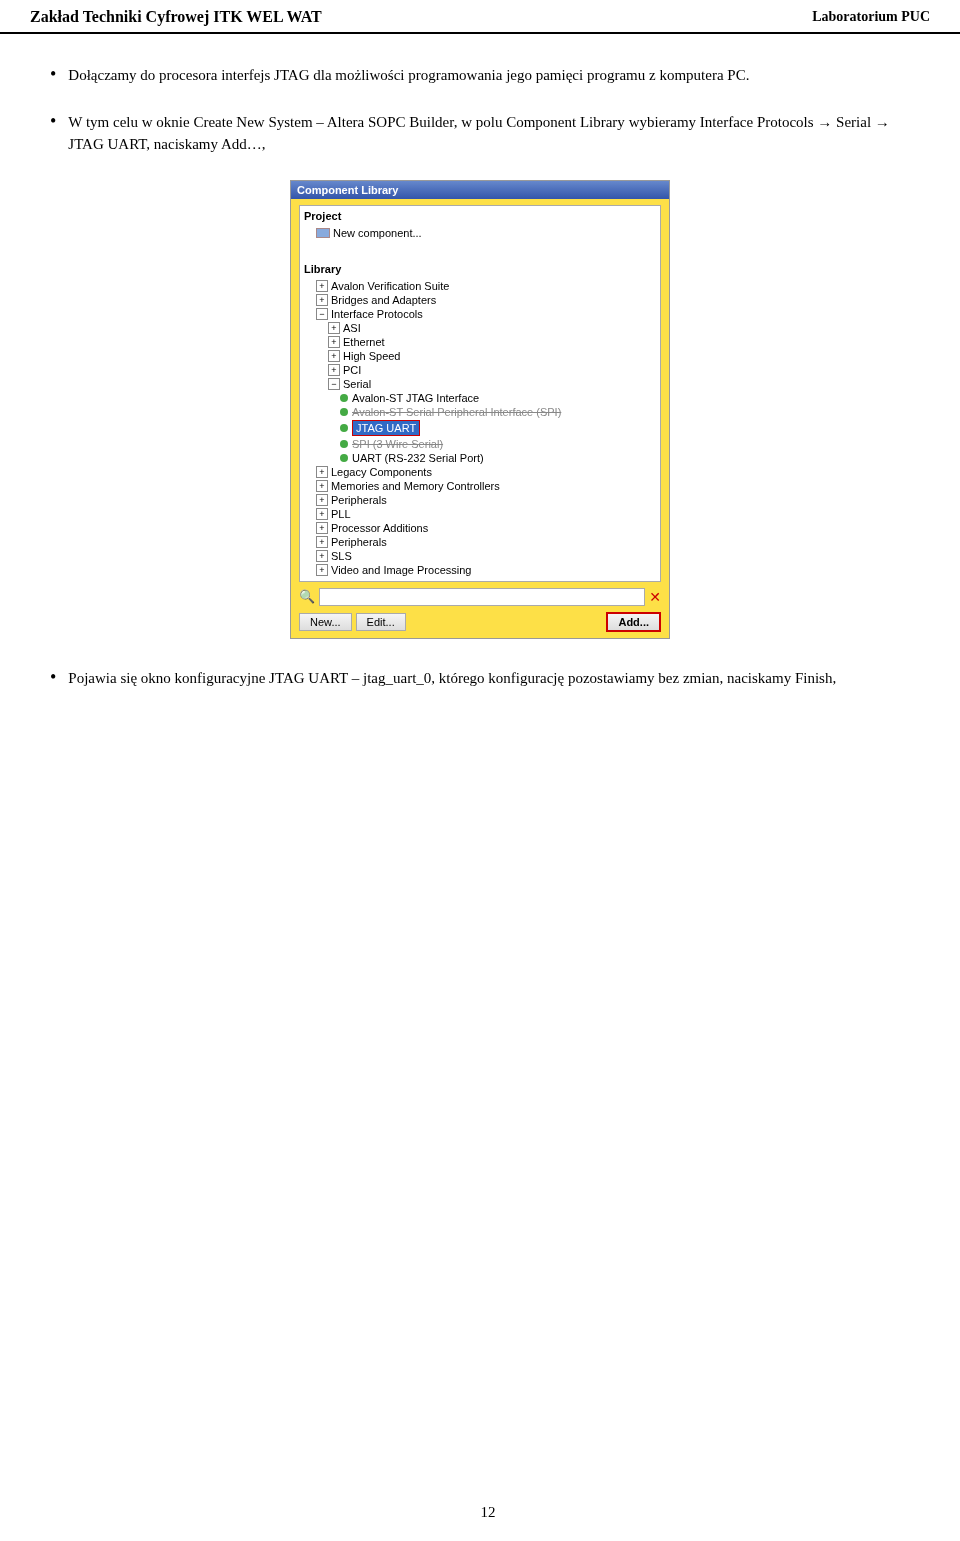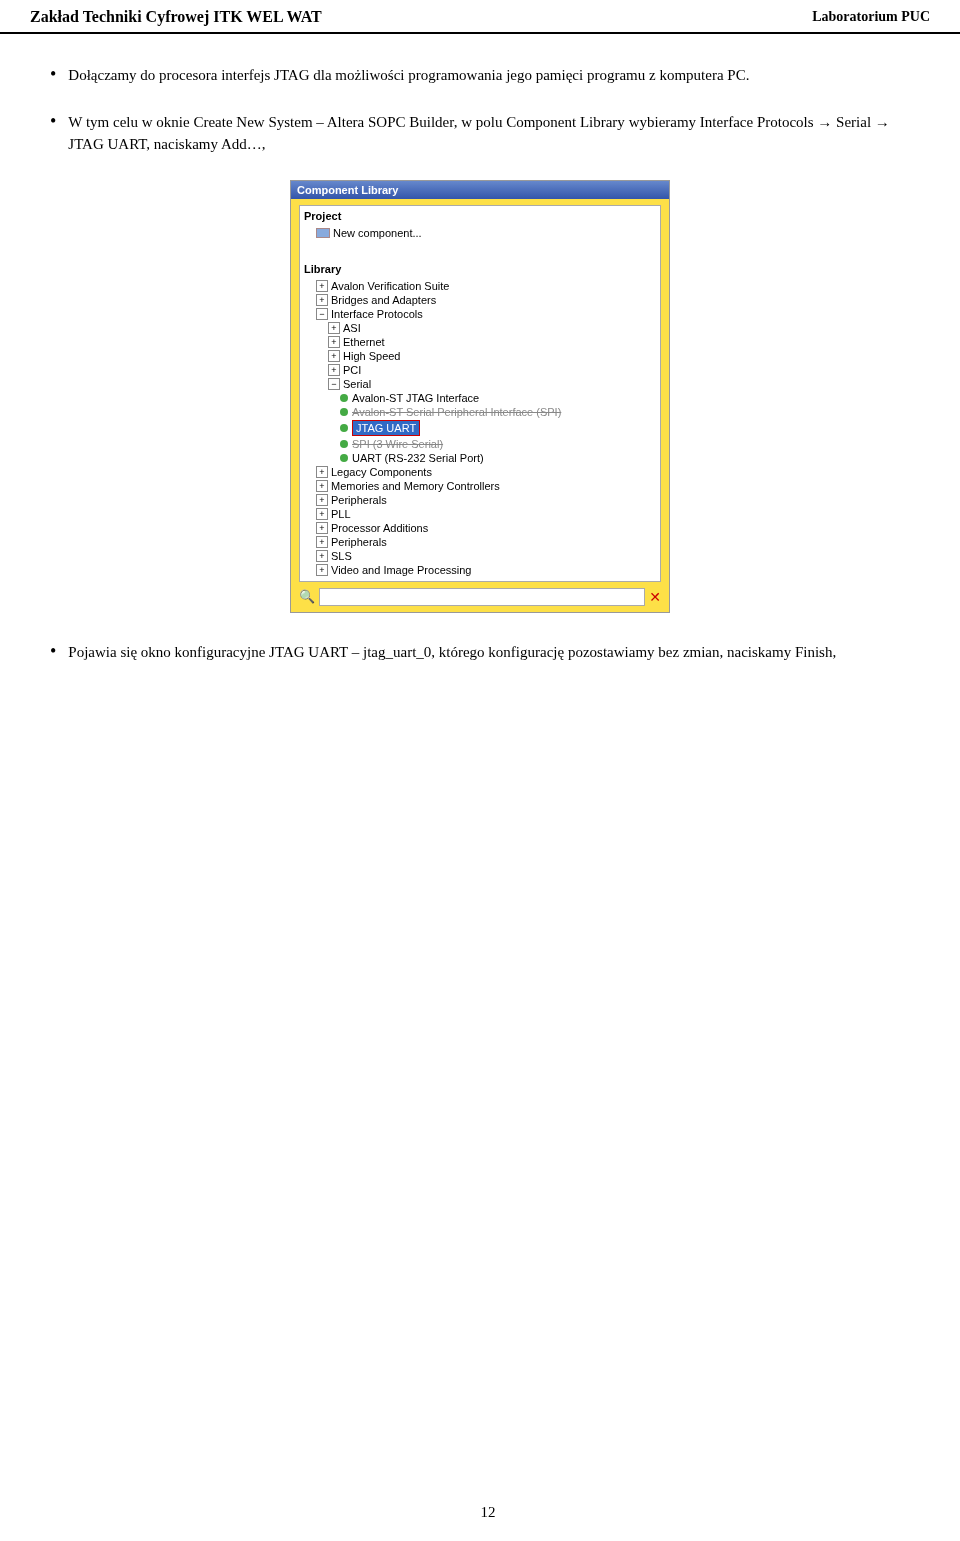--- a/index.html
+++ b/index.html
@@ -348,20 +348,27 @@
           </div>
 
         </div>
 
         <div class="search-row">
           <span style="font-size:13px;">🔍</span>
           <input class="search-input" type="text" value="" style="">
           <span class="search-clear">✕</span>
         </div>
 
+        <div class="buttons-row">
+          <div class="btn-group">
+            <button class="dialog-btn">New...</button>
+            <button class="dialog-btn">Edit...</button>
+          </div>
+          <button class="dialog-btn add-btn">Add...</button>
+        </div>
 
       </div>
     </div>
   </div>
 
   <div class="bullet-section">
     <span class="bullet">•</span>
     <div class="bullet-text">
       Pojawia się okno konfiguracyjne <span class="bold">JTAG UART – jtag_uart_0</span>, którego konfigurację pozostawiamy bez zmian, naciskamy <span class="bold">Finish,</span>
     </div>

